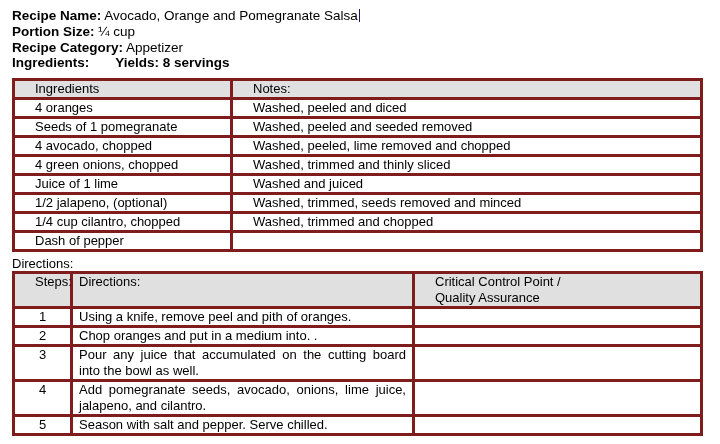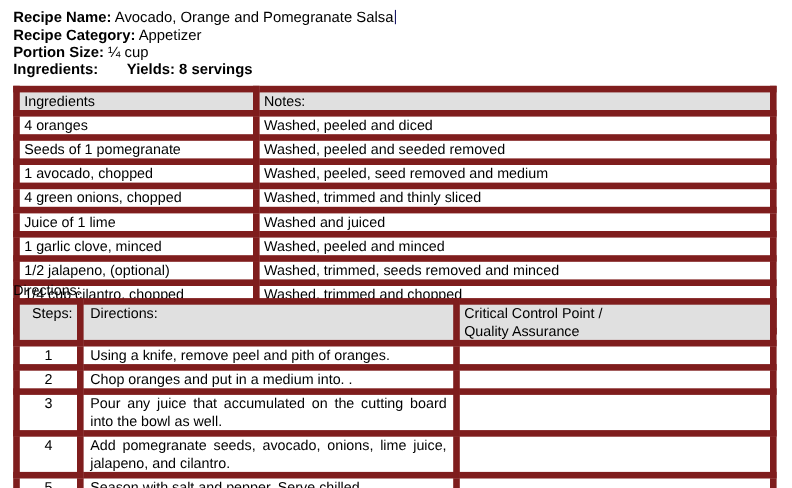--- a/index.html
+++ b/index.html
@@ -56,22 +56,22 @@
     width: 26px;
   }
 
   
   table.doc {
     border-collapse: collapse;
     table-layout: fixed;
     font-size: 13px;
   }
   table.doc td, table.doc th {
-    border: 6px solid #7f1d1d;
-    padding: 0px 4px;
+    border: 3px solid #7f1d1d;
+    padding: 0px 20px;
     vertical-align: top;
     font-weight: normal;
     text-align: left;
     line-height: 16px;
     height: 17px;
     box-sizing: border-box;
   }
   .hdr-cell {
     background: #e0e0e0;
   }
@@ -132,27 +132,27 @@
 <div class="page">
 
   <div class="head-block">
 
     <div class="head-line">
       <span class="lbl">Recipe Name:</span>
       <span class="val">Avocado, Orange and Pomegranate Salsa</span><span class="caret"></span>
     </div>
 
     <div class="head-line">
+      <span class="lbl">Portion Size:</span>
+      <span class="val">¼ cup</span>
+    </div>
+
+    <div class="head-line">
       <span class="lbl">Recipe Category:</span>
       <span class="val">Appetizer</span>
-    </div>
-
-    <div class="head-line">
-      <span class="lbl">Portion Size:</span>
-      <span class="val">¼ cup</span>
     </div>
 
     <div class="head-line yields">
       <span>Ingredients:</span><span class="gap"></span><span>Yields: 8 servings</span>
     </div>
 
   </div>
 
   <table class="doc tbl-ingredients">
     <colgroup>
@@ -167,34 +167,30 @@
 
       <tr>
         <td>4 oranges</td>
         <td>Washed, peeled and diced</td>
       </tr>
       <tr>
         <td>Seeds of 1 pomegranate</td>
         <td>Washed, peeled and seeded removed</td>
       </tr>
       <tr>
-        <td>1 avocado, chopped</td>
-        <td>Washed, peeled, seed removed and medium</td>
+        <td>4 avocado, chopped</td>
+        <td>Washed, peeled, lime removed and chopped</td>
       </tr>
       <tr>
         <td>4 green onions, chopped</td>
         <td>Washed, trimmed and thinly sliced</td>
       </tr>
       <tr>
         <td>Juice of 1 lime</td>
         <td>Washed and juiced</td>
-      </tr>
-      <tr>
-        <td>1 garlic clove, minced</td>
-        <td>Washed, peeled and minced</td>
       </tr>
       <tr>
         <td>1/2 jalapeno, (optional)</td>
         <td>Washed, trimmed, seeds removed and minced</td>
       </tr>
       <tr>
         <td>1/4 cup cilantro, chopped</td>
         <td>Washed, trimmed and chopped</td>
       </tr>
       <tr>

